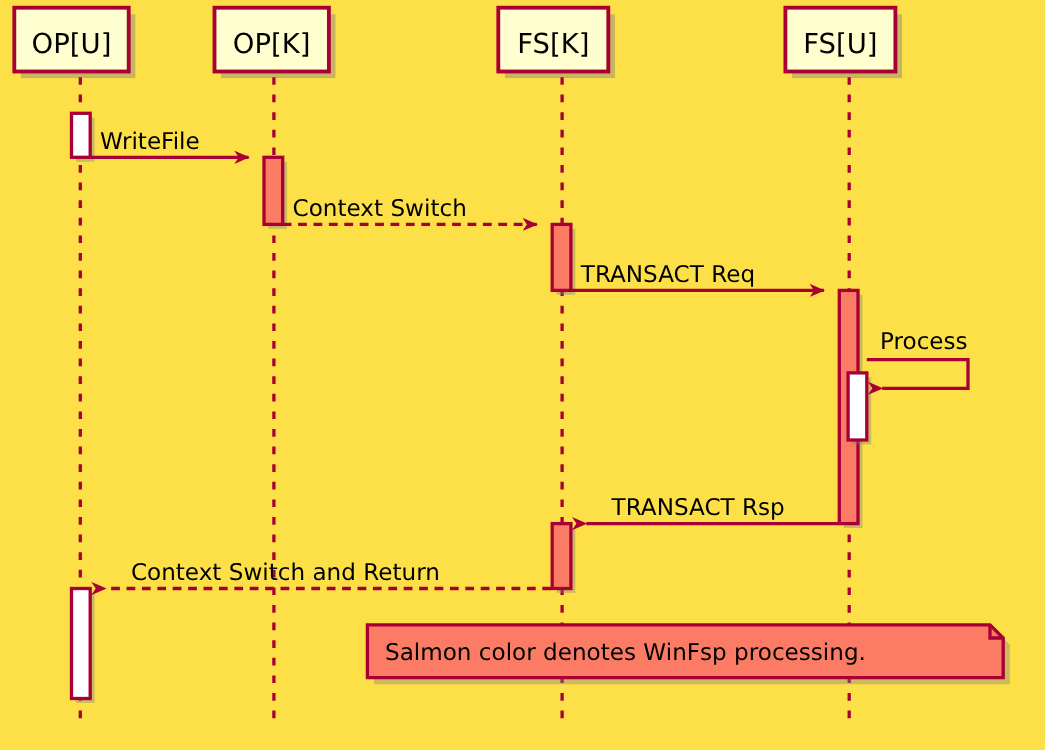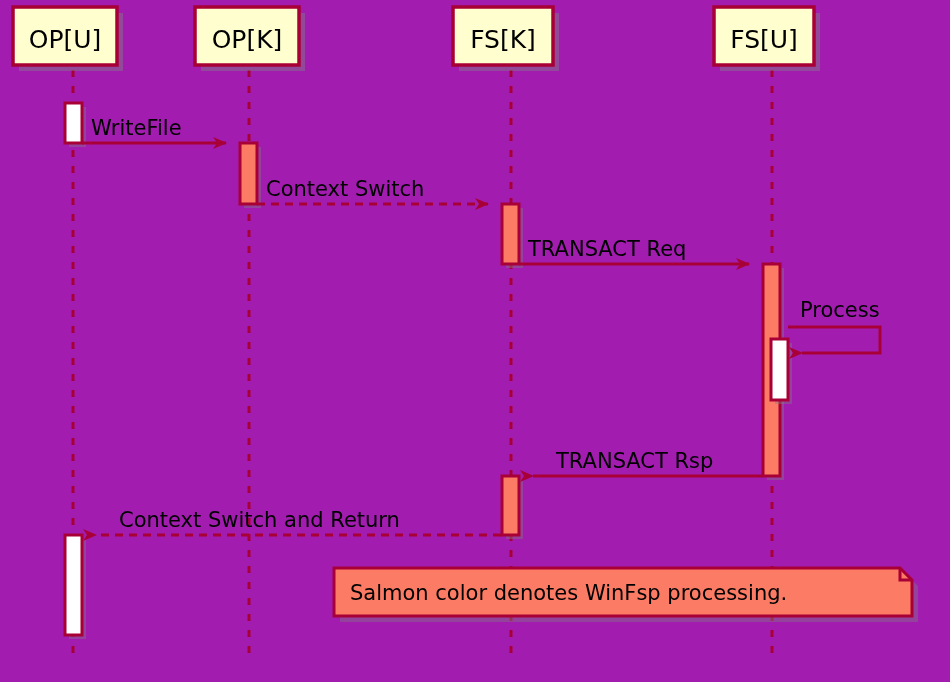--- a/index.html
+++ b/index.html
@@ -8,21 +8,21 @@
     padding: 0;
     background: #FFFFFF;
   }
   body {
     font-family: "DejaVu Sans", sans-serif;
   }
   #diagram {
     position: relative;
     width: 950px;
     height: 682px;
-    background: #a21caf;
+    background: #fde047;
     overflow: hidden;
     text-align: center;
   }
   svg.canvas {
     position: absolute;
     left: 0;
     top: 0;
     width: 950px;
     height: 682px;
   }

